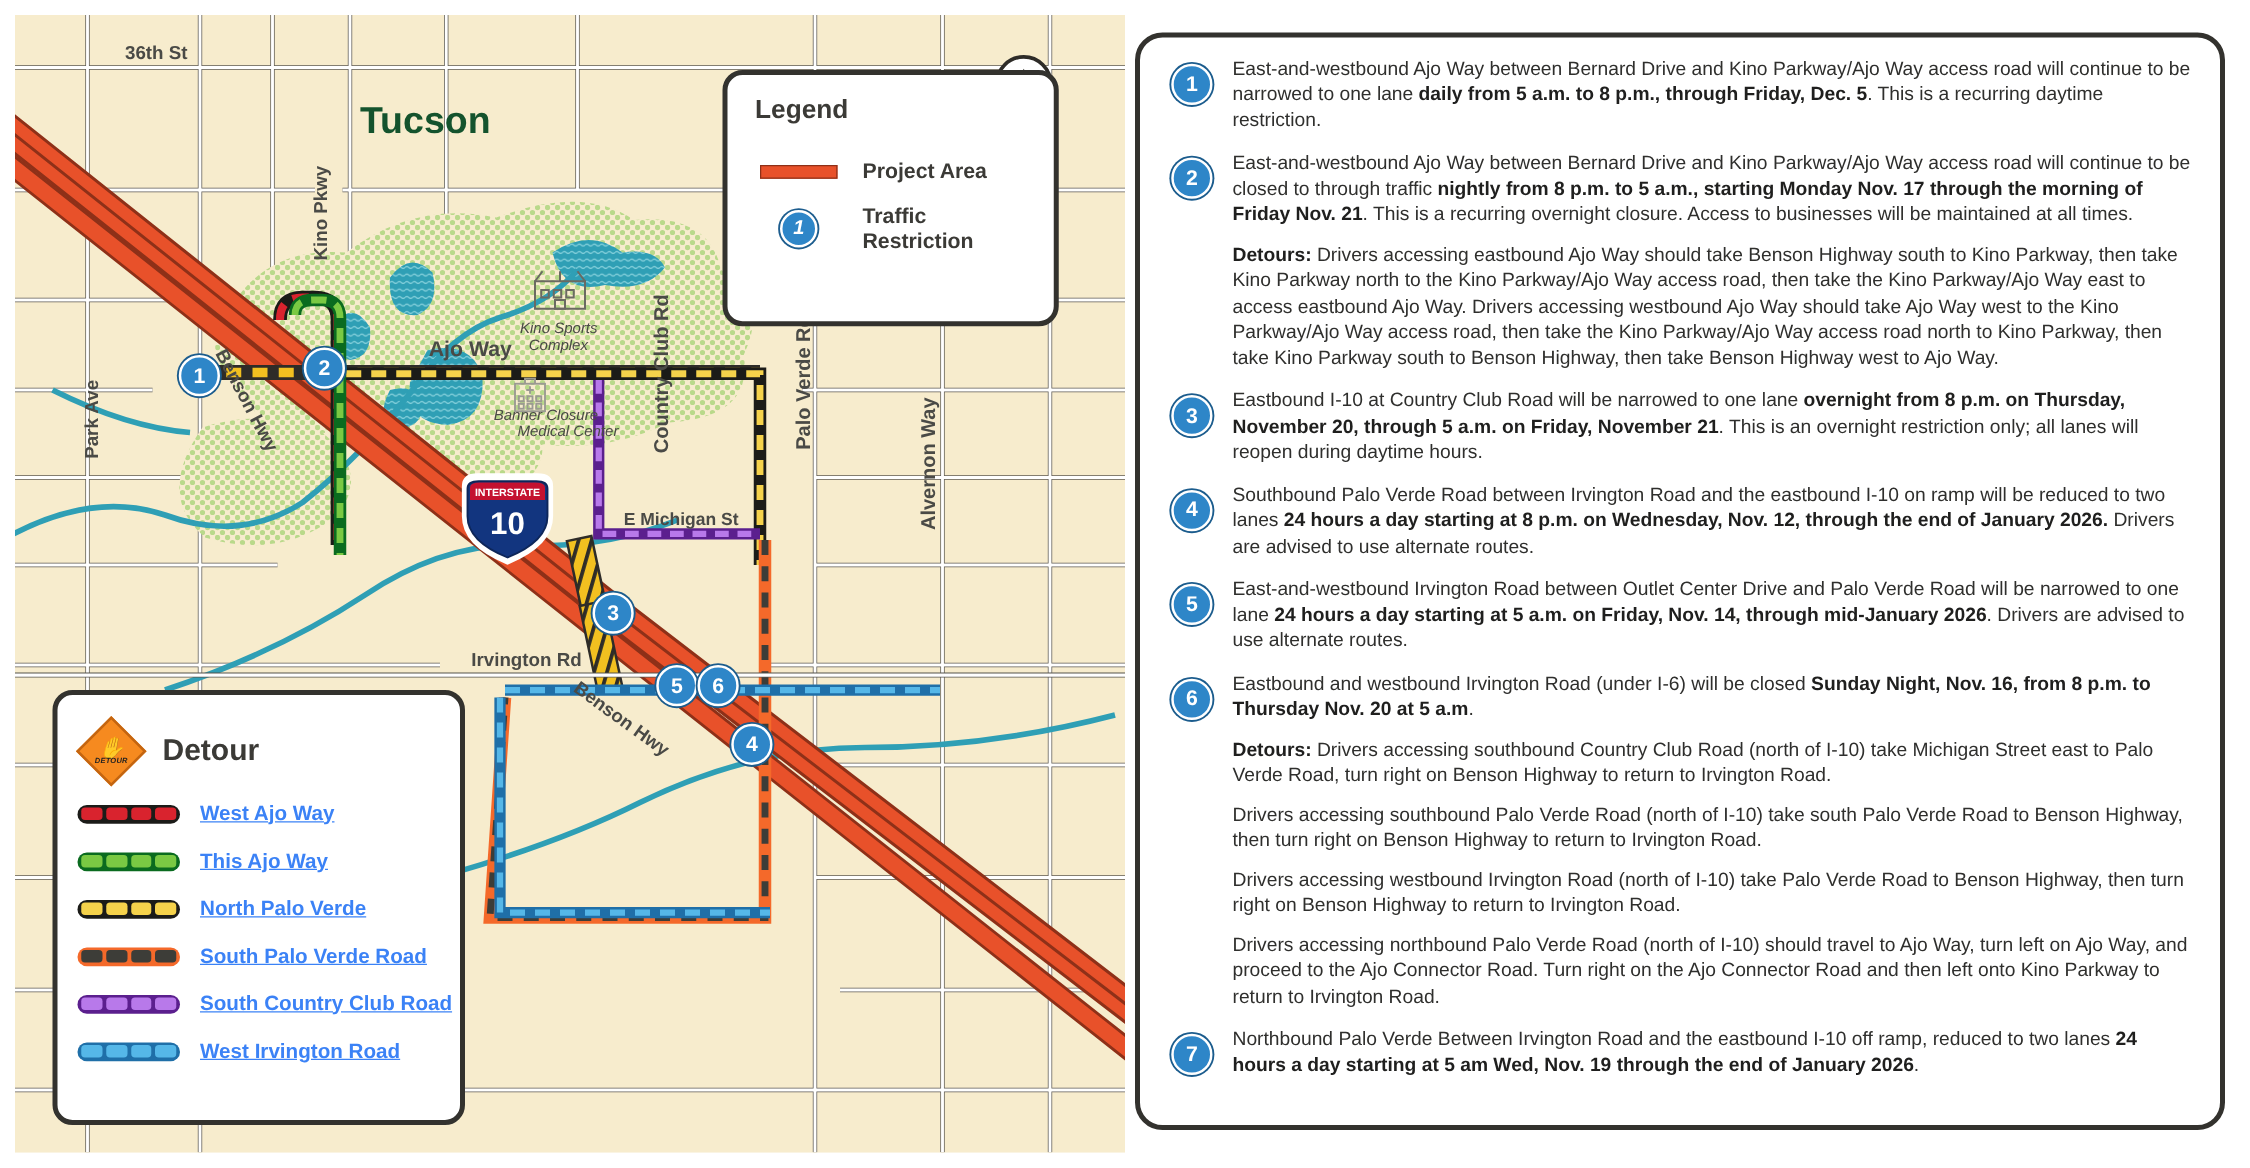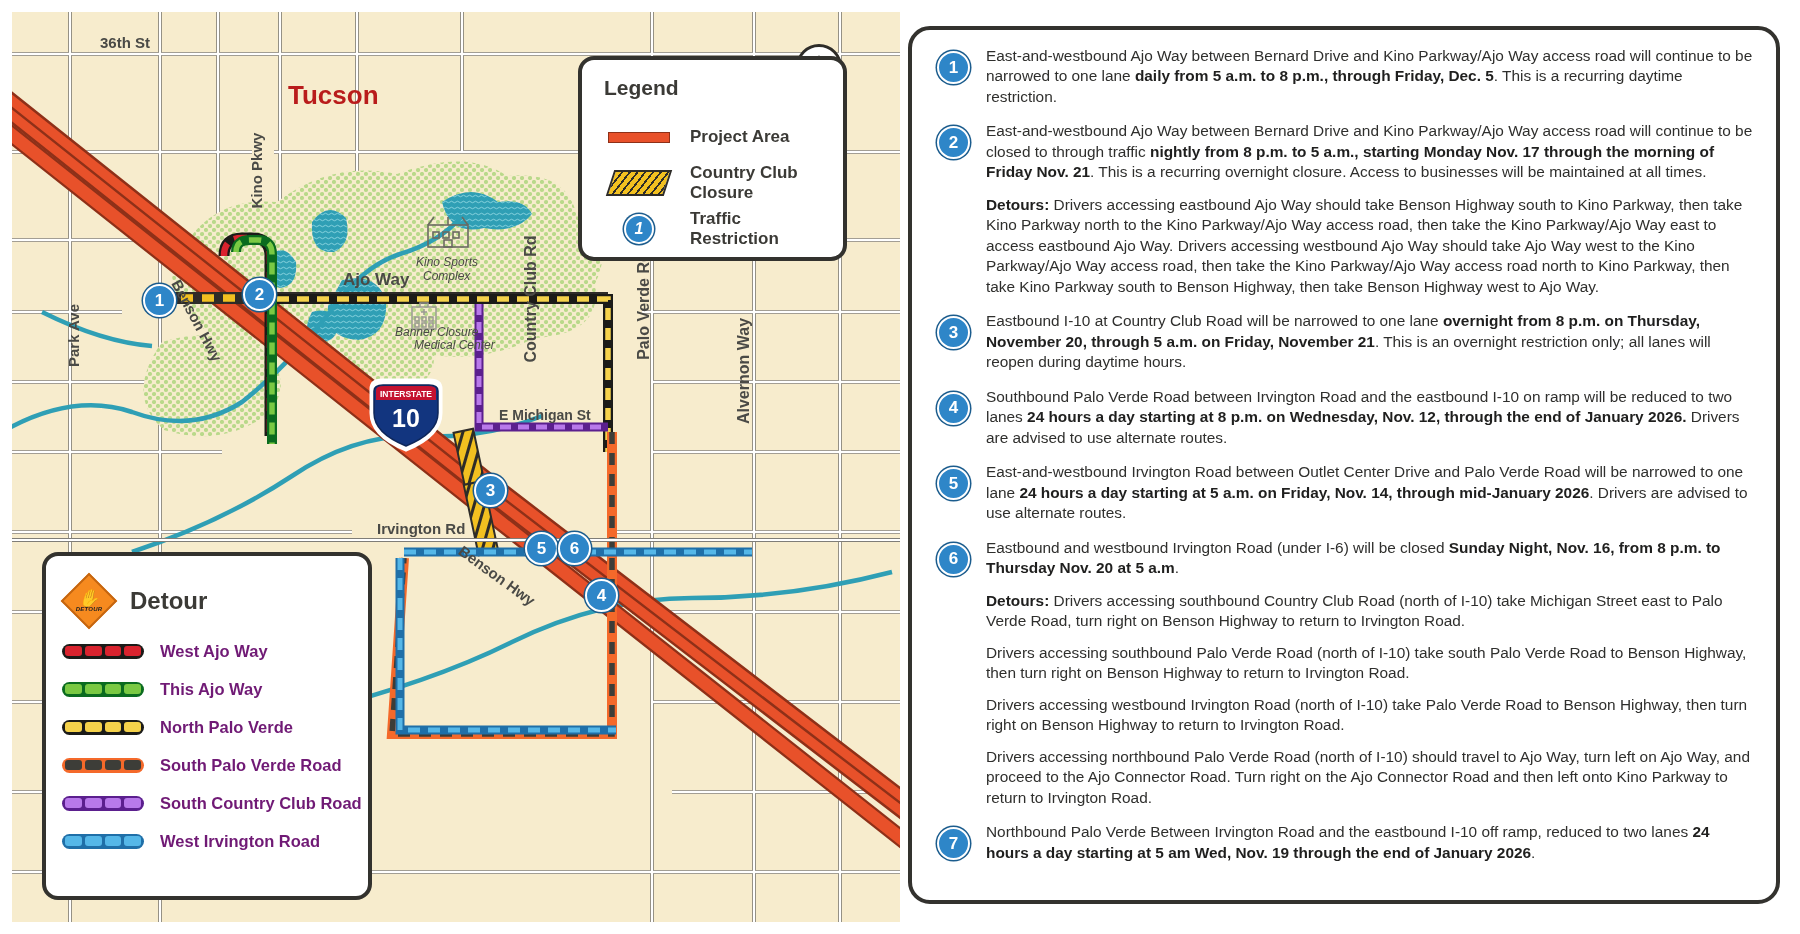--- a/index.html
+++ b/index.html
@@ -131,22 +131,23 @@
     align-items: center; justify-content: center;
   }
   .detour-sign .worker-glyph { font-size: 17px; line-height: 15px; color: #222; }
   .detour-sign .worker-text { font-size: 6px; font-weight: bold; color: #222; letter-spacing: .2px; }
   #detour-title {
     font-size: 24px; font-weight: bold; color: #3b3a36; margin-left: 14px;
   }
   .detour-row { display: flex; align-items: center; height: 38px; }
   .detour-row .dswatch { width: 86px; flex: 0 0 86px; }
   .detour-row .dlabel {
-    font-size: 16.5px; font-weight: bold; color: #701a75; margin-left: 12px;
+    font-size: 16.5px; font-weight: bold; color: #3b82f6; margin-left: 12px;
     white-space: nowrap;
+    text-decoration: underline;
   }
   .dash-pill {
     height: 15px; width: 82px; border-radius: 8px;
     display: flex; align-items: center; gap: 3px;
     padding: 2.5px 3px;
   }
   .dash-pill i { flex: 1 1 auto; height: 100%; border-radius: 3px; display: block; }
 
   
   #info-panel {
@@ -369,21 +370,21 @@
         <div class="map-label italic" style="left: 383px; top: 313px; font-size: 12px;">Banner Closure</div>
         <div class="map-label italic" style="left: 381px; top: 326px; font-size: 12px; padding-left: 21px;">Medical Center</div>
         <div class="map-label" style="left: 455px; top: 278px; font-size: 16px; transform: rotate(-90deg);">Country Club Rd</div>
         <div class="map-label" style="left: 578px; top: 285px; font-size: 16px; transform: rotate(-90deg);">Palo Verde Rd</div>
         <div class="map-label" style="left: 487px; top: 395px; font-size: 14px;">E Michigan St</div>
         <div class="map-label" style="left: 679px; top: 350px; font-size: 16px; transform: rotate(-90deg);">Alvernon Way</div>
         <div class="map-label" style="left: 365px; top: 508px; font-size: 15px;">Irvington Rd</div>
         <div class="map-label" style="left: 440px; top: 555px; font-size: 15px; transform: rotate(36deg);">Benson Hwy</div>
       </div>
 
-    <div class="map-label" style="left:276px; top:68px; font-size:26px; color:#b91c1c;">Tucson</div>
+    <div class="map-label" style="left:276px; top:68px; font-size:30px; color:#14532d;">Tucson</div>
 
     <div id="map-badges">
         <div class="badge" style="position: absolute; left: 131px; top: 272px; margin-left: 0px;">1</div>
         <div class="badge" style="position: absolute; left: 231px; top: 266px; margin-left: 0px;">2</div>
         <div class="badge" style="position: absolute; left: 462px; top: 462px; margin-left: 0px;">3</div>
         <div class="badge" style="position: absolute; left: 573px; top: 567px; margin-left: 0px;">4</div>
         <div class="badge" style="position: absolute; left: 513px; top: 520px; margin-left: 0px;">5</div>
         <div class="badge" style="position: absolute; left: 546px; top: 520px; margin-left: 0px;">6</div>
       </div>
 
@@ -395,26 +396,20 @@
     <div id="legend-box">
       <div class="legend-title">Legend</div>
 
       <div class="legend-row">
         <span class="swatch">
             <i class="sw-project"></i>
           </span>
         <span class="legend-label">Project Area</span>
       </div>
 
-      <div class="legend-row">
-        <span class="swatch">
-            <i class="sw-hatch"></i>
-          </span>
-        <span class="legend-label">Country Club Closure</span>
-      </div>
 
       <div class="legend-row">
         <span class="swatch">
           <i class="sw-circle">1</i>
         </span>
         <span class="legend-label">Traffic Restriction</span>
       </div>
     </div>
 
     <div id="detour-box">

